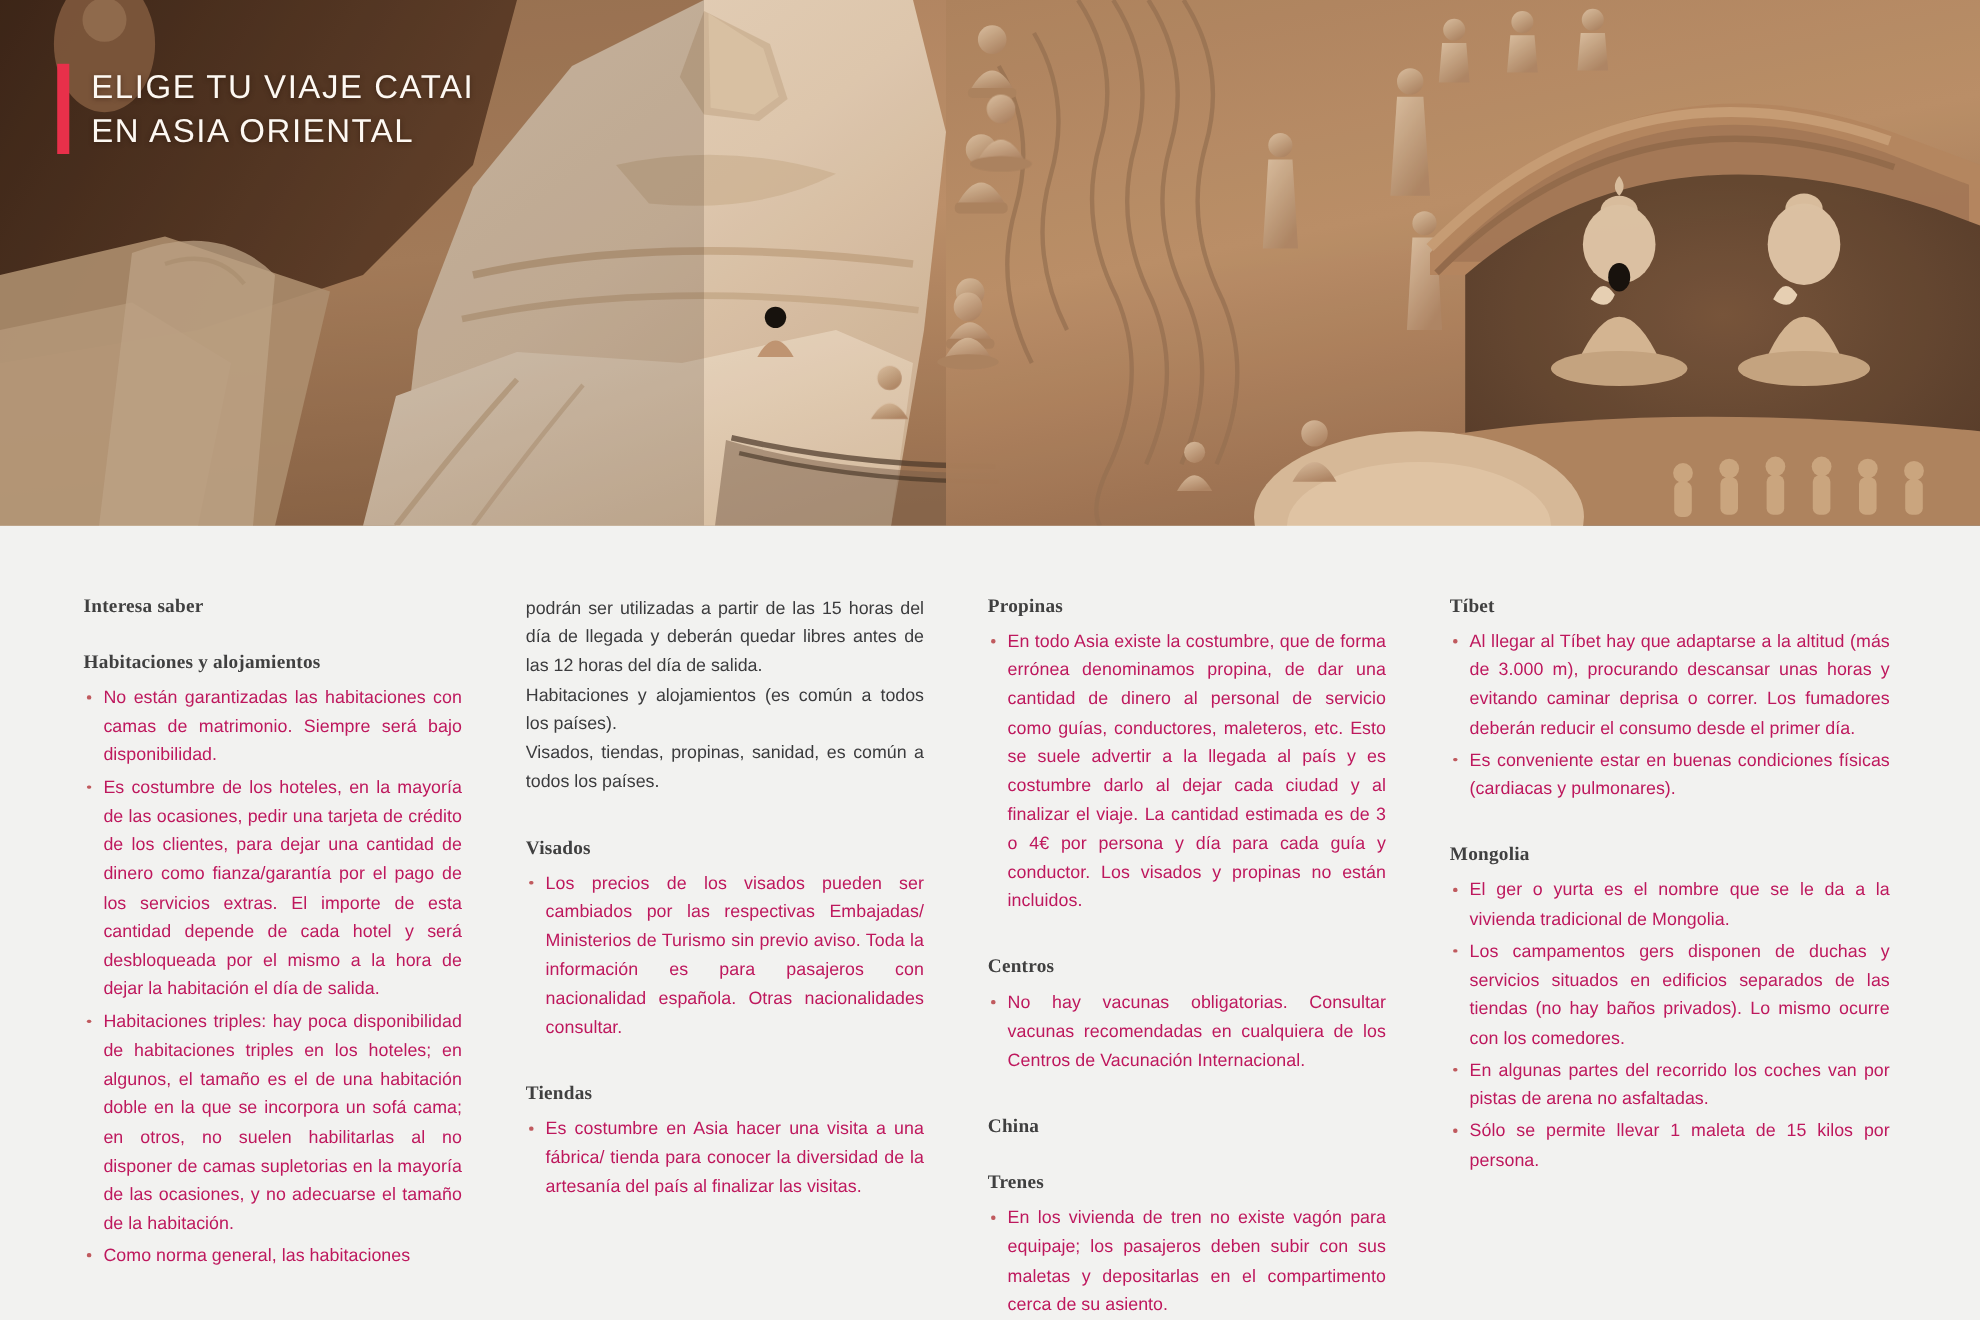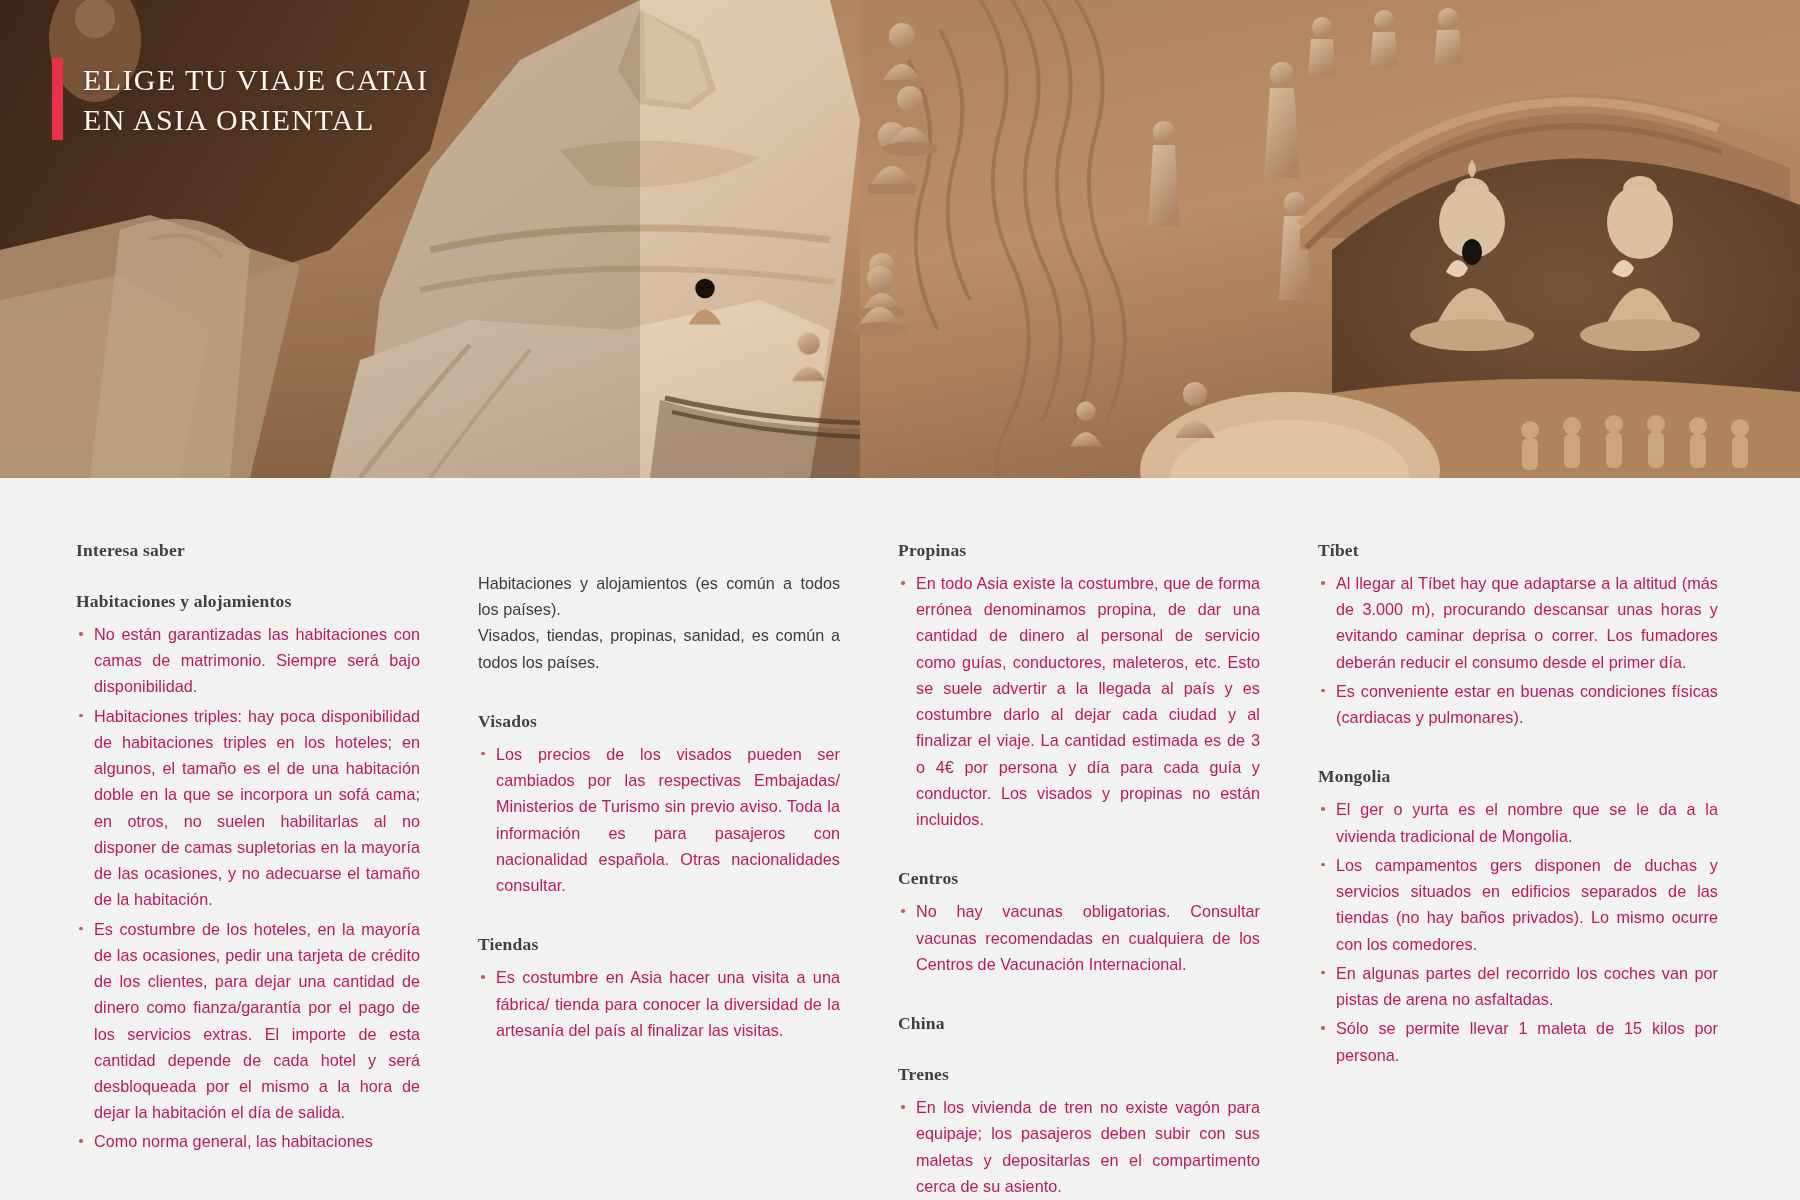--- a/index.html
+++ b/index.html
@@ -46,21 +46,21 @@
     z-index: 6;
   }
   .accent-bar {
     width: 11px;
     background: #e8304a;
     margin-right: 20px;
     flex: none;
   }
   .hero-title {
     color: #fdf8f2;
-    font-family: Liberation Serif, serif;
+    font-family: Liberation Sans, sans-serif;
     font-size: 30px;
     line-height: 1.33;
     letter-spacing: 1.4px;
     font-weight: 400;
     text-shadow: 0 1px 5px rgba(40,20,10,.55);
     white-space: pre-line;
     padding-top: 2px;
   }
 
   
@@ -346,27 +346,28 @@
     </div>
   </div>
 
   <div class="content">
 
     <div class="col col-1">
       <h3 class="sec">Interesa saber</h3>
       <h3 class="sec gap-top-sm">Habitaciones y alojamientos</h3>
       <ul class="bullets">
         <li>No están garantizadas las habitaciones con camas de matrimonio. Siempre será bajo disponibilidad.</li>
+        <li>Es costumbre de los hoteles, en la mayoría de las ocasiones, pedir una tarjeta de crédito de los clientes, para dejar una cantidad de dinero como fianza/garantía por el pago de los servicios extras. El importe de esta cantidad depende de cada hotel y será desbloqueada por el mismo a la hora de dejar la habitación el día de salida.</li>
         <li>Habitaciones triples: hay poca disponibilidad de habitaciones triples en los hoteles; en algunos, el tamaño es el de una habitación doble en la que se incorpora un sofá cama; en otros, no suelen habilitarlas al no disponer de camas supletorias en la mayoría de las ocasiones, y no adecuarse el tamaño de la habitación.</li>
-        <li>Es costumbre de los hoteles, en la mayoría de las ocasiones, pedir una tarjeta de crédito de los clientes, para dejar una cantidad de dinero como fianza/garantía por el pago de los servicios extras. El importe de esta cantidad depende de cada hotel y será desbloqueada por el mismo a la hora de dejar la habitación el día de salida.</li>
         <li>Como norma general, las habitaciones</li>
       </ul>
     </div>
 
     <div class="col col-2">
+      <p class="plain">podrán ser utilizadas a partir de las 15 horas del día de llegada y deberán quedar libres antes de las 12 horas del día de salida.</p>
       <p class="plain spaced">Habitaciones y alojamientos (es común a todos los países).</p>
       <p class="plain">Visados, tiendas, propinas, sanidad, es común a todos los países.</p>
 
       <h3 class="sec gap-top">Visados</h3>
       <ul class="bullets">
         <li>Los precios de los visados pueden ser cambiados por las respectivas Embajadas/ Ministerios de Turismo sin previo aviso. Toda la información es para pasajeros con nacionalidad española. Otras nacionalidades consultar.</li>
       </ul>
 
       <h3 class="sec gap-top">Tiendas</h3>
       <ul class="bullets">

